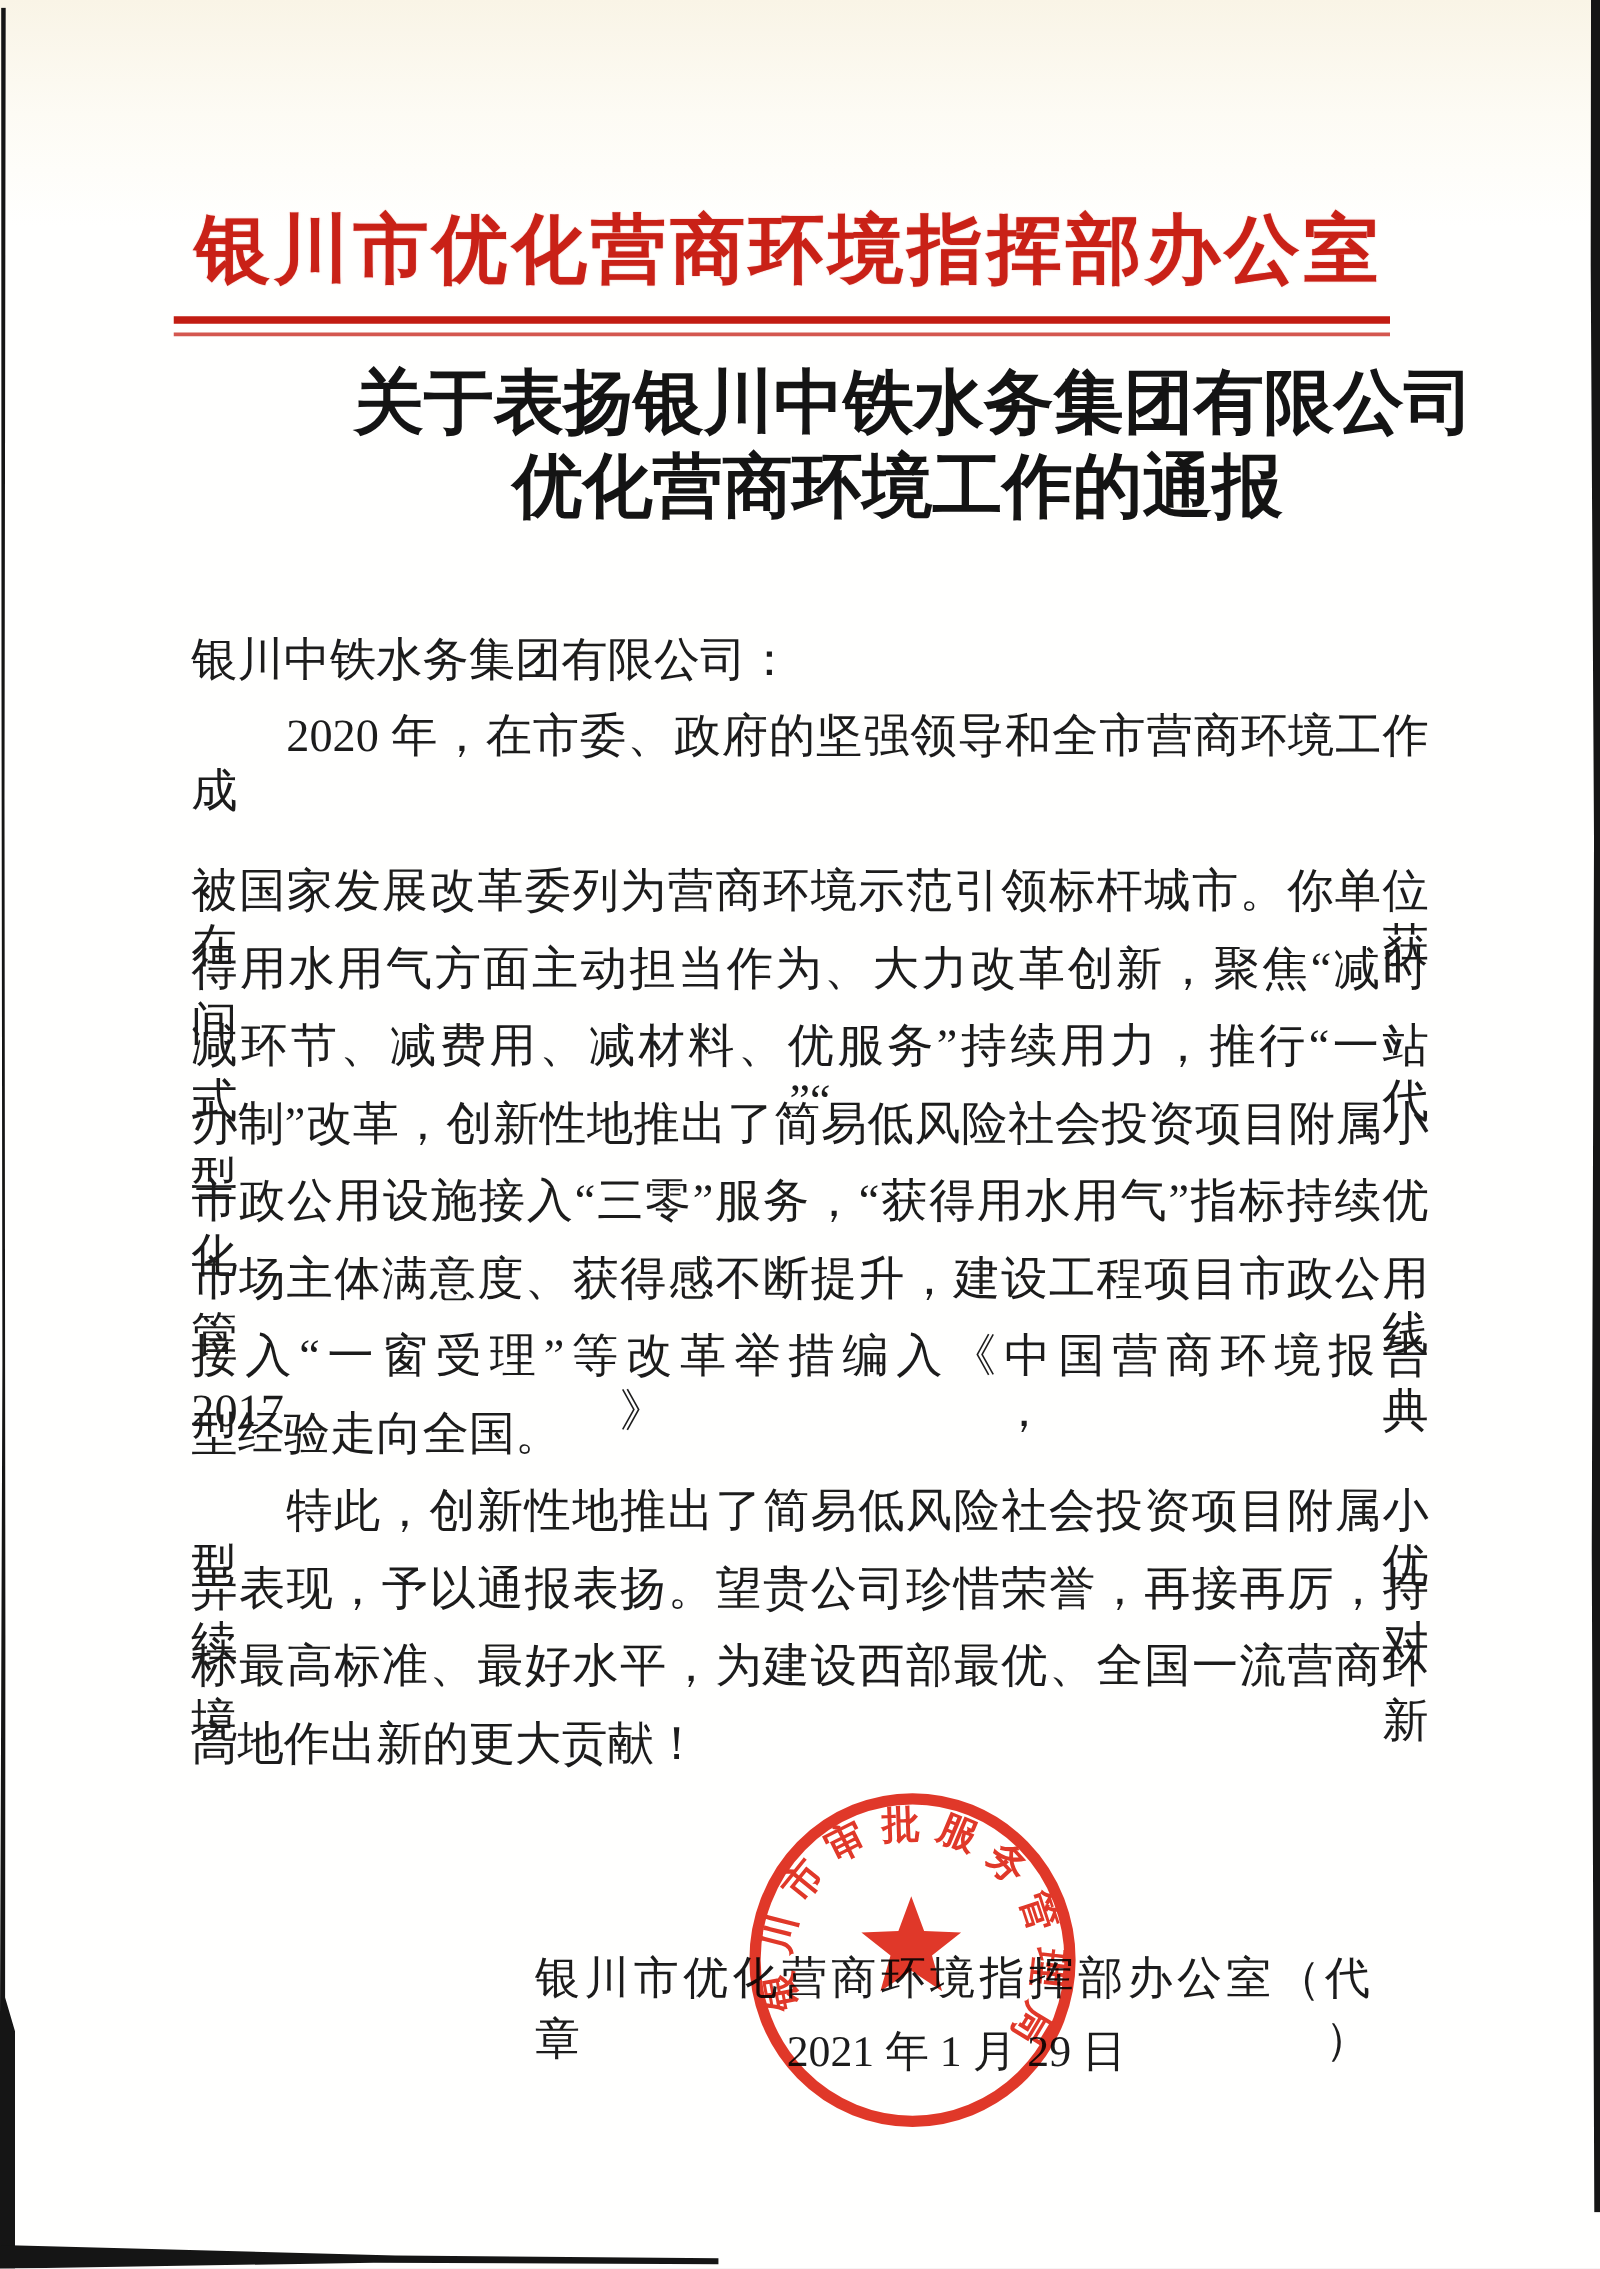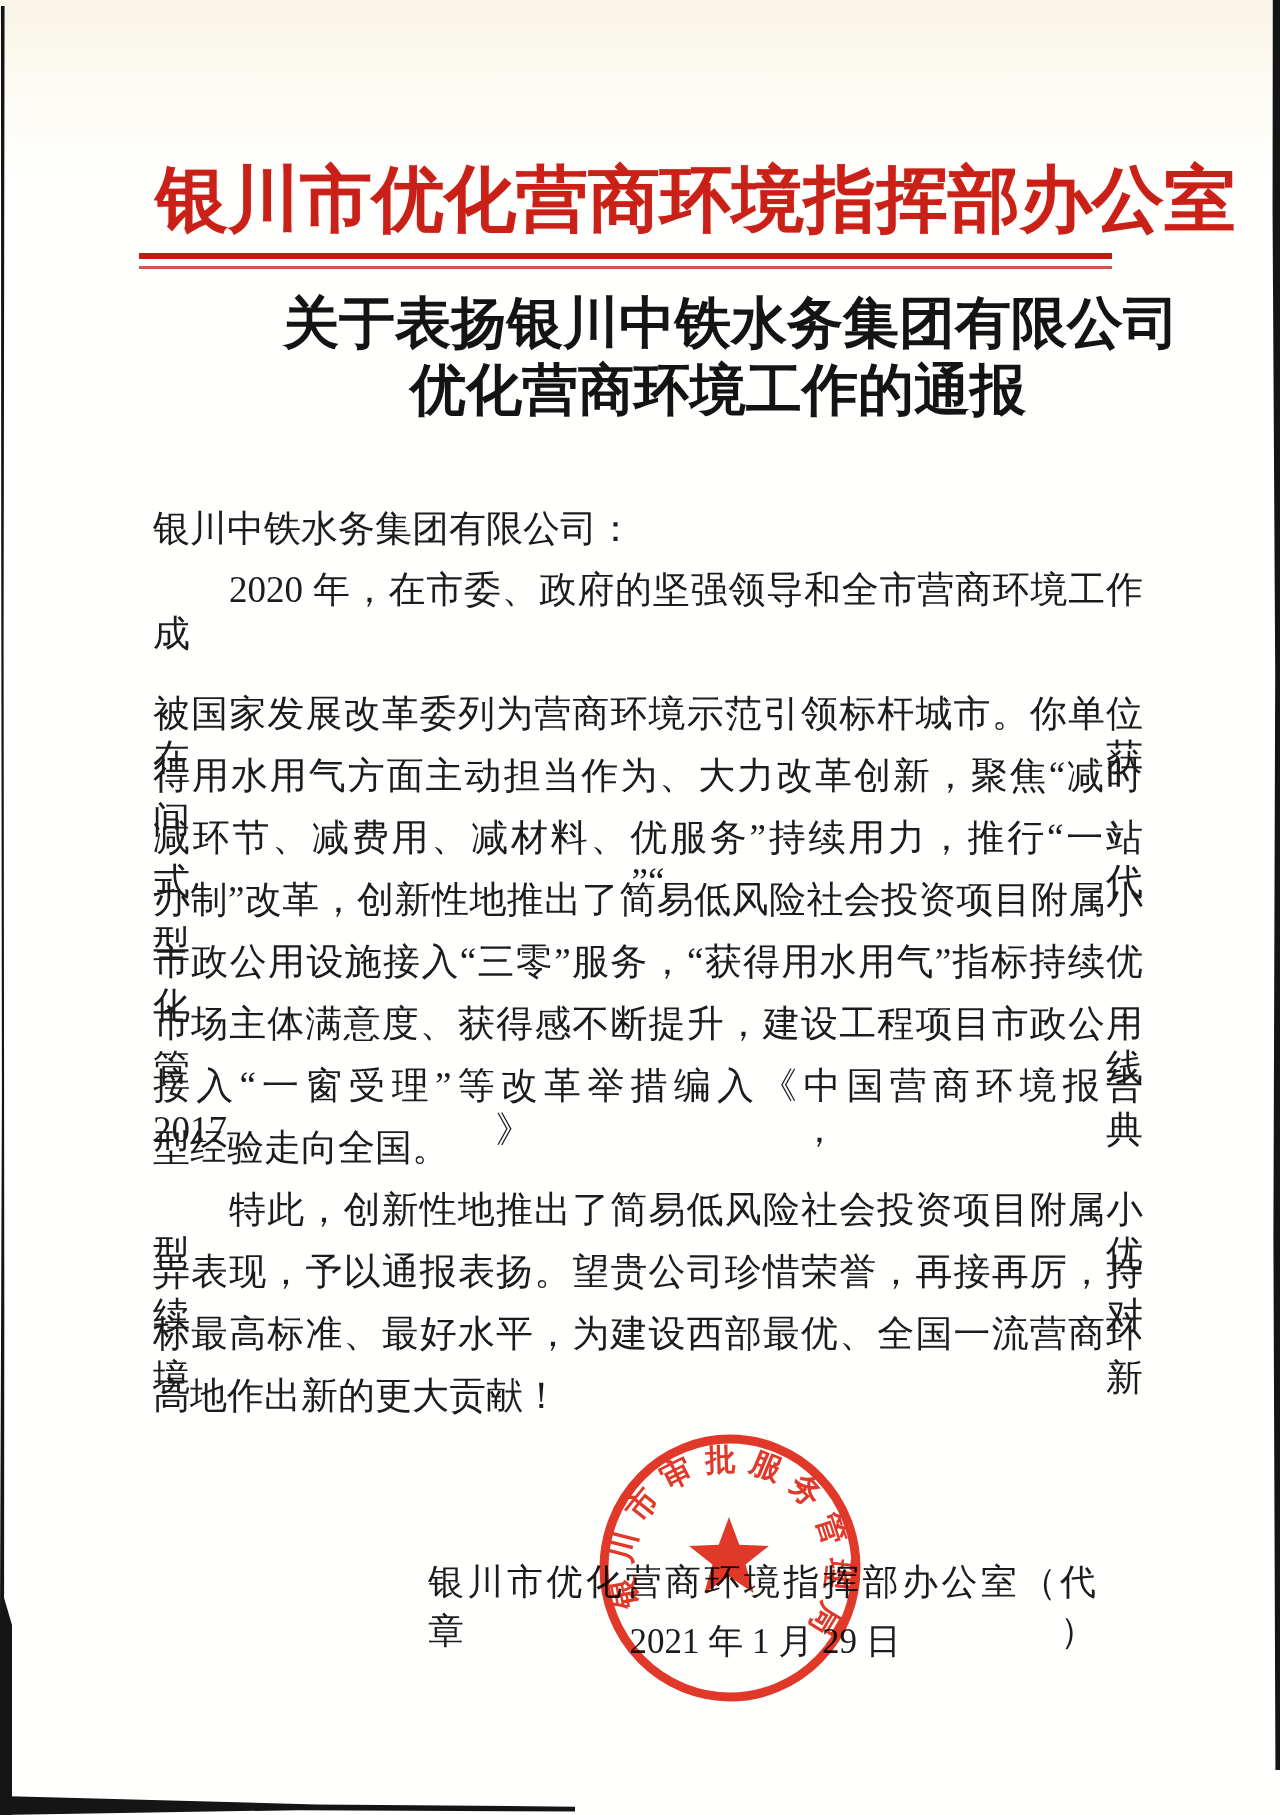--- a/index.html
+++ b/index.html
@@ -25,21 +25,21 @@
     clip-path:polygon(40% 0,100% 0,100% 100%,62% 100%,45% 70%,60% 38%,38% 12%);
   }
   .art-bottom{
     left:0;top:1793px;width:575px;height:22px;
     clip-path:polygon(0% 14%, 55% 52%, 100% 62%, 100% 84%, 52% 78%, 0% 100%);
   }
 
   
   .red-title{
     position:absolute;left:156px;top:165px;width:947px;
-    font-size:72px;font-weight:bold;line-height:70px;
+    font-size:60px;font-weight:bold;line-height:70px;
     color:#c92117;
     text-align:justify;text-align-last:justify;
     text-shadow:0 0 1px rgba(201,33,23,.55);
     white-space:nowrap;
   }
   .rule-thick{position:absolute;left:139px;top:253px;width:973px;height:6px;background:#c21d12;}
   .rule-thin{position:absolute;left:139px;top:266px;width:973px;height:3px;background:rgba(197,31,20,.75);}
 
   
   .doc-title{

